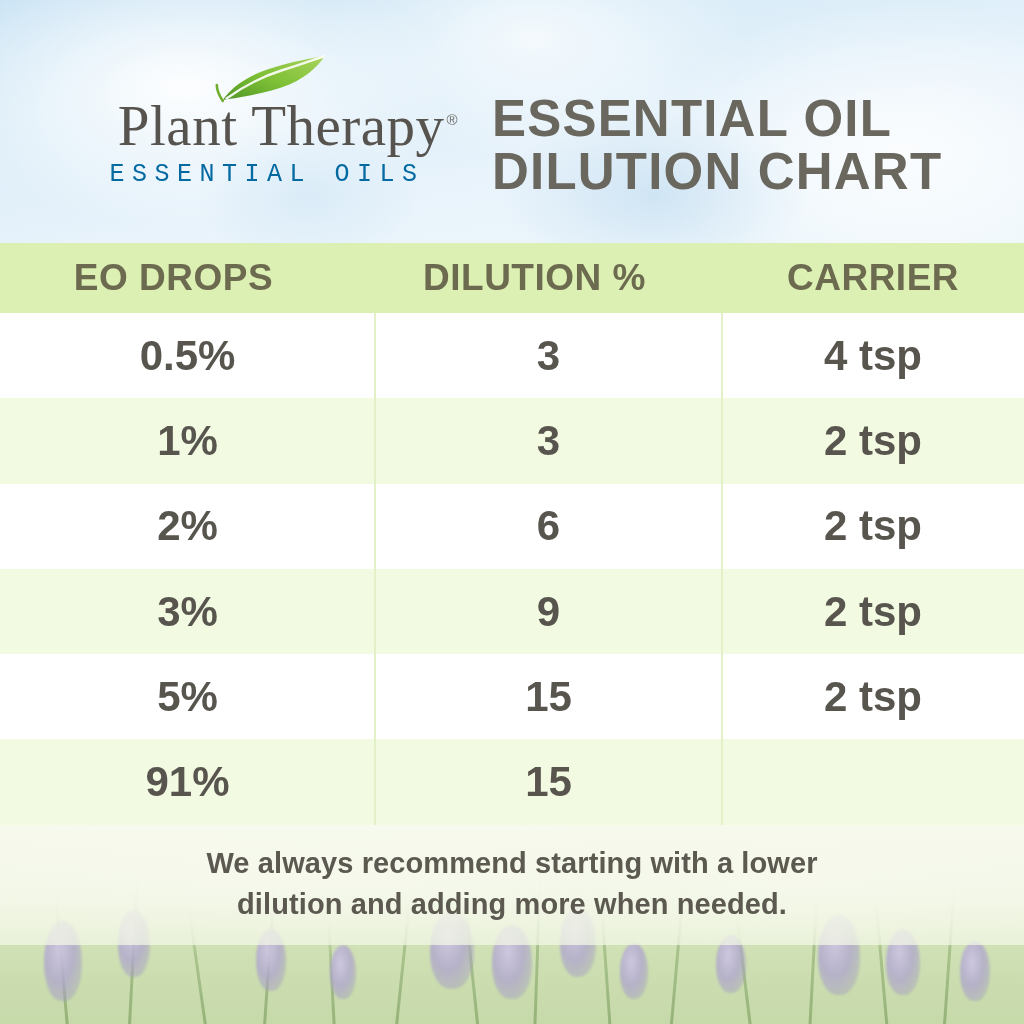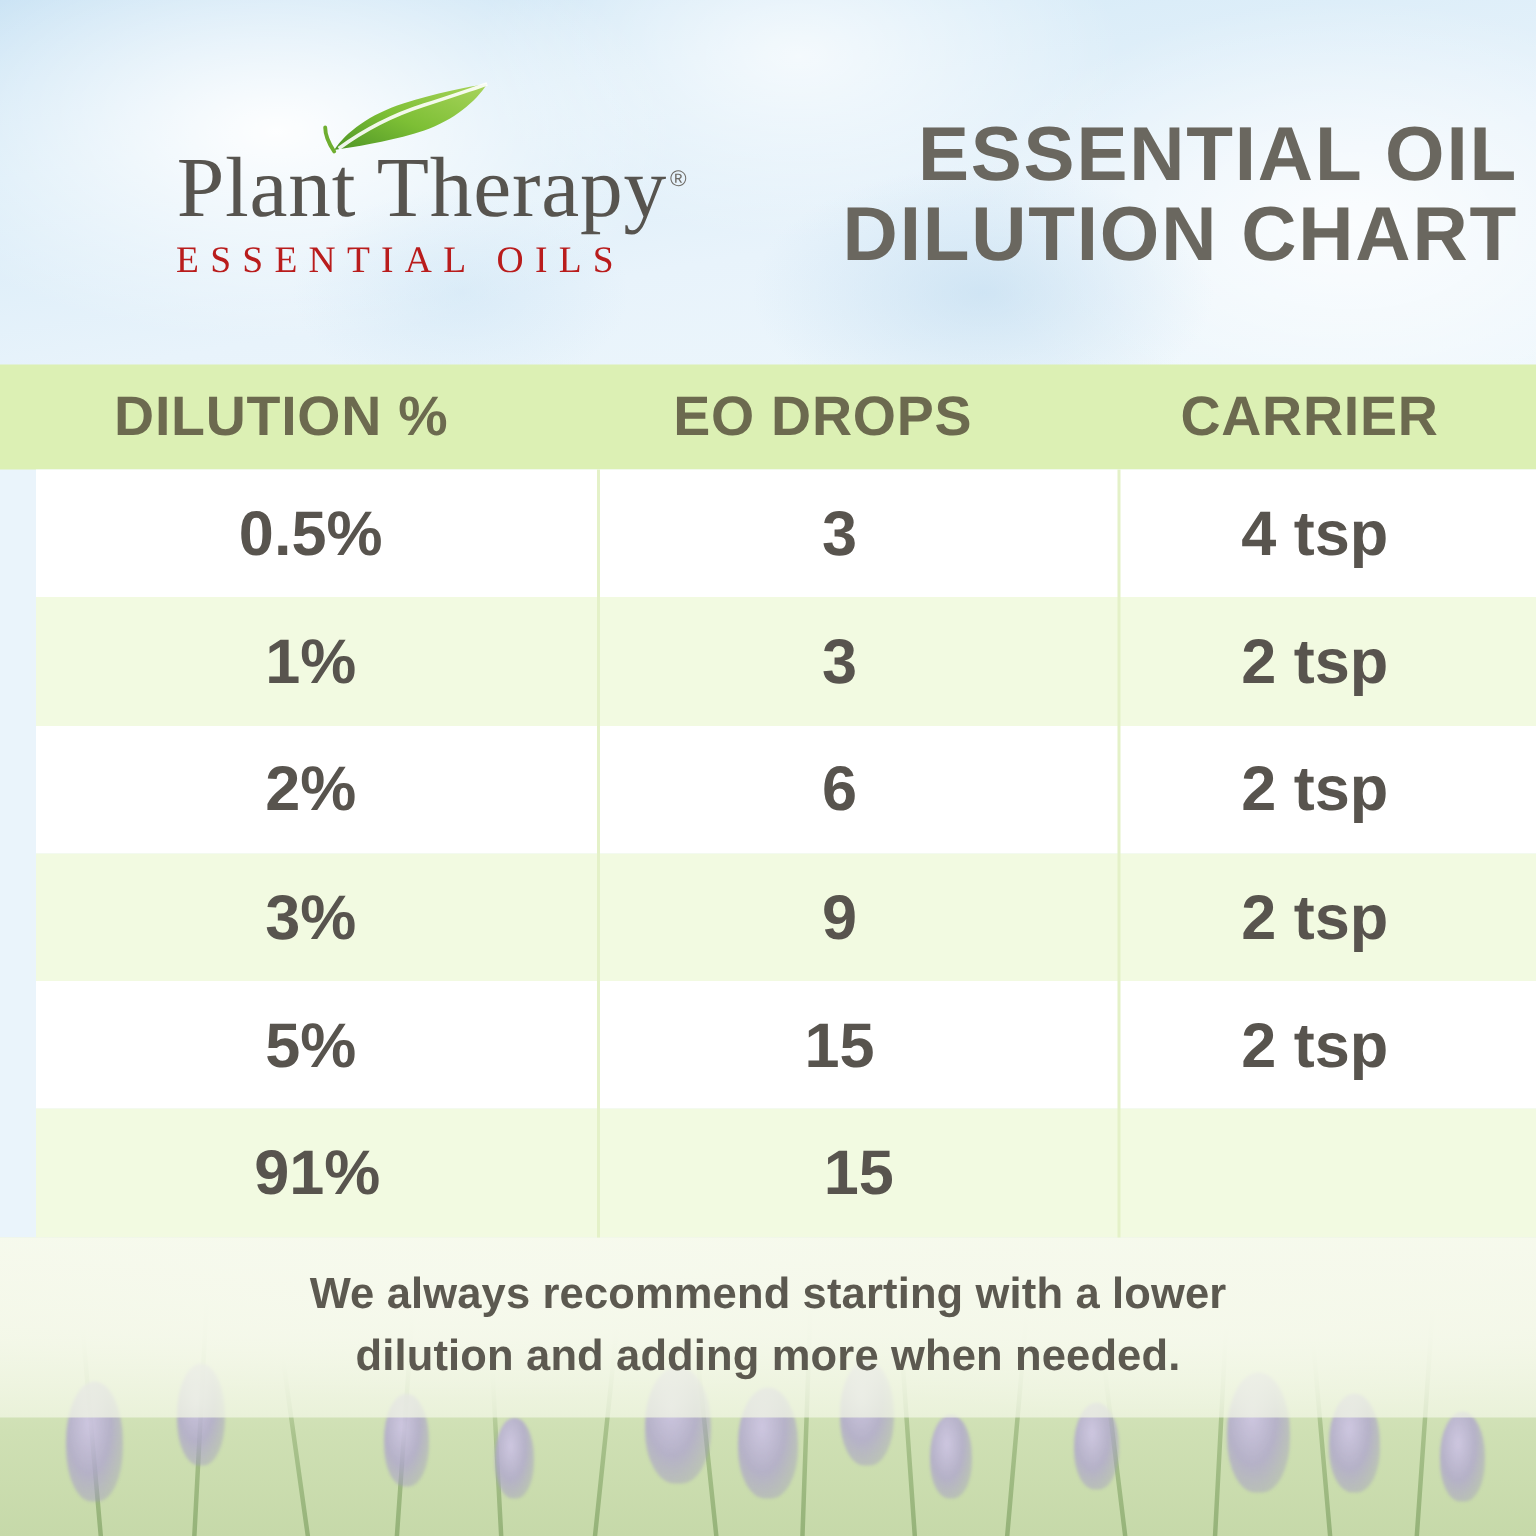--- a/index.html
+++ b/index.html
@@ -67,36 +67,35 @@
     margin-left: 48px;
   }
   .brand-reg {
     font-family: "Liberation Sans", sans-serif;
     font-size: 15px;
     vertical-align: super;
     color: #6e6b66;
     margin-left: 2px;
   }
   .brand-sub {
-    font-family: Liberation Serif, serif;
+    font-family: Liberation Mono, monospace;
     font-size: 25px;
     letter-spacing: 7.5px;
-    color: #b91c1c;
+    color: #0369a1;
     margin-top: 5px;
     white-space: nowrap;
     padding-left: 6px;
   }
 
   
   .title-block {
     position: absolute;
     left: 492px;
-    top: 76px;
+    top: 92px;
     width: 520px;
-    text-align: right;
   }
   .title-line {
     font-family: "Liberation Sans", sans-serif;
     font-weight: bold;
     font-size: 51px;
     line-height: 1.04;
     letter-spacing: 1.2px;
     color: #6a675f;
     white-space: nowrap;
   }
@@ -241,26 +240,26 @@
     <div class="brand-sub">ESSENTIAL OILS</div>
   </div>
 
   <div class="title-block">
     <div class="title-line">ESSENTIAL OIL</div>
     <div class="title-line">DILUTION CHART</div>
   </div>
 
   <div class="table-area">
     <div class="thead">
+      <div class="th col-2">EO DROPS</div>
       <div class="th col-1">DILUTION %</div>
-      <div class="th col-2">EO DROPS</div>
       <div class="th col-3">CARRIER</div>
     </div>
 
-    <div style="position:relative;margin-left:24px;">
+    <div style="position:relative;">
       <div class="vline v1"></div>
       <div class="vline v2"></div>
 
       <div class="trow even">
         <div class="td col-1">0.5%</div>
         <div class="td col-2">3</div>
         <div class="td col-3">4 tsp</div>
       </div>
       <div class="trow odd">
         <div class="td col-1">1%</div>

